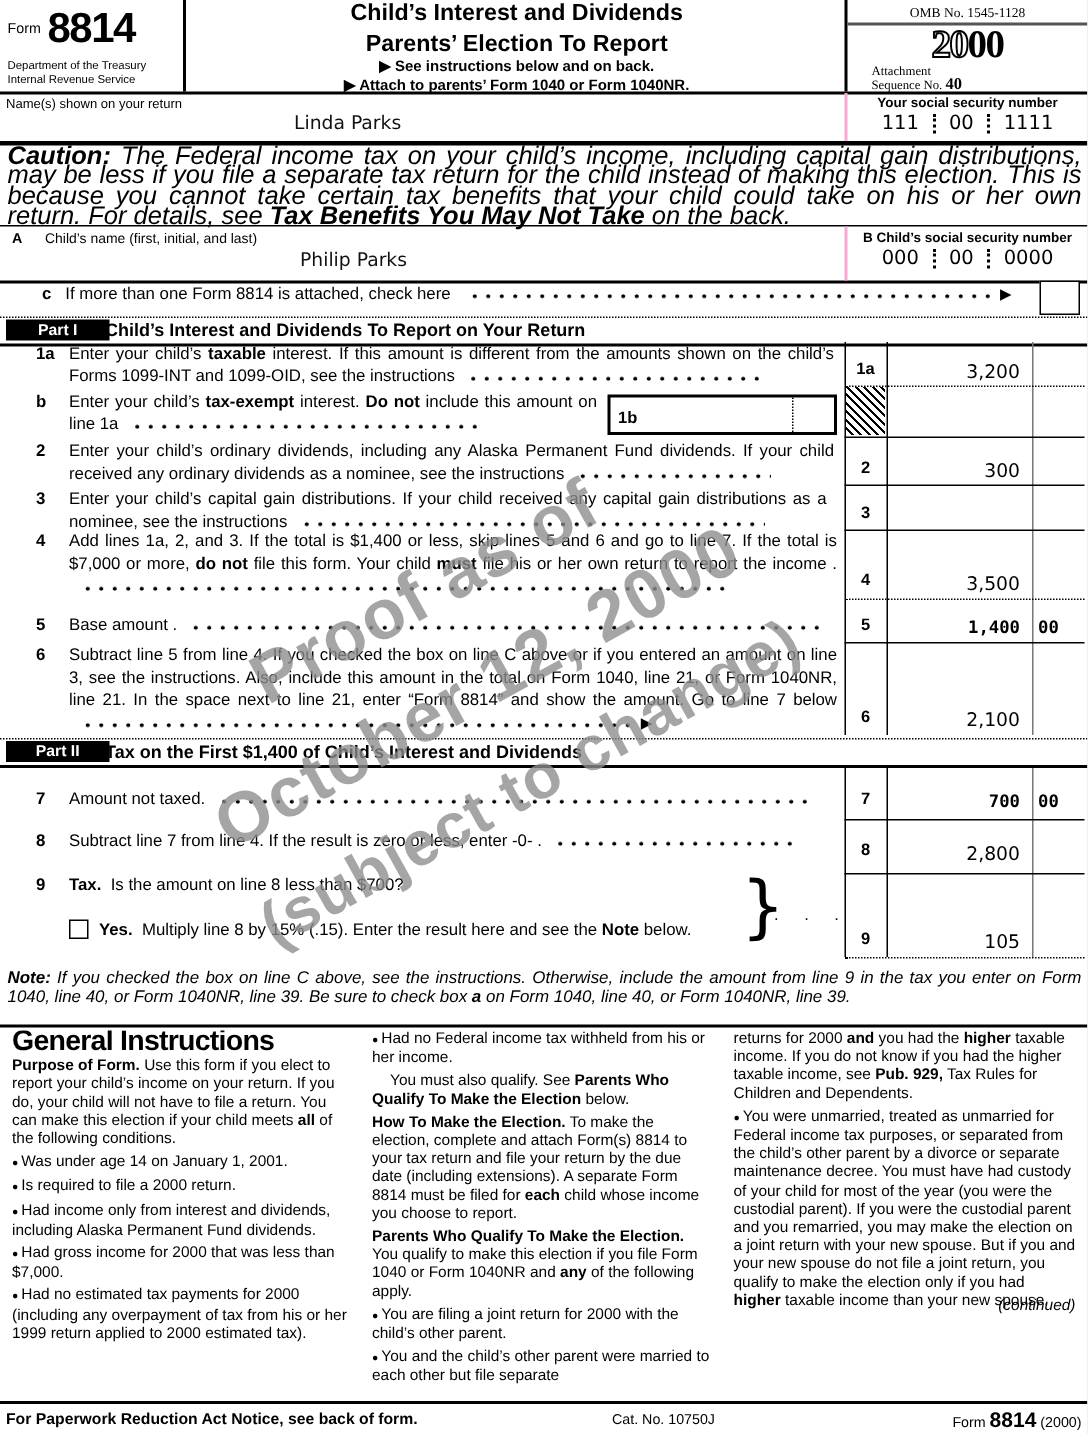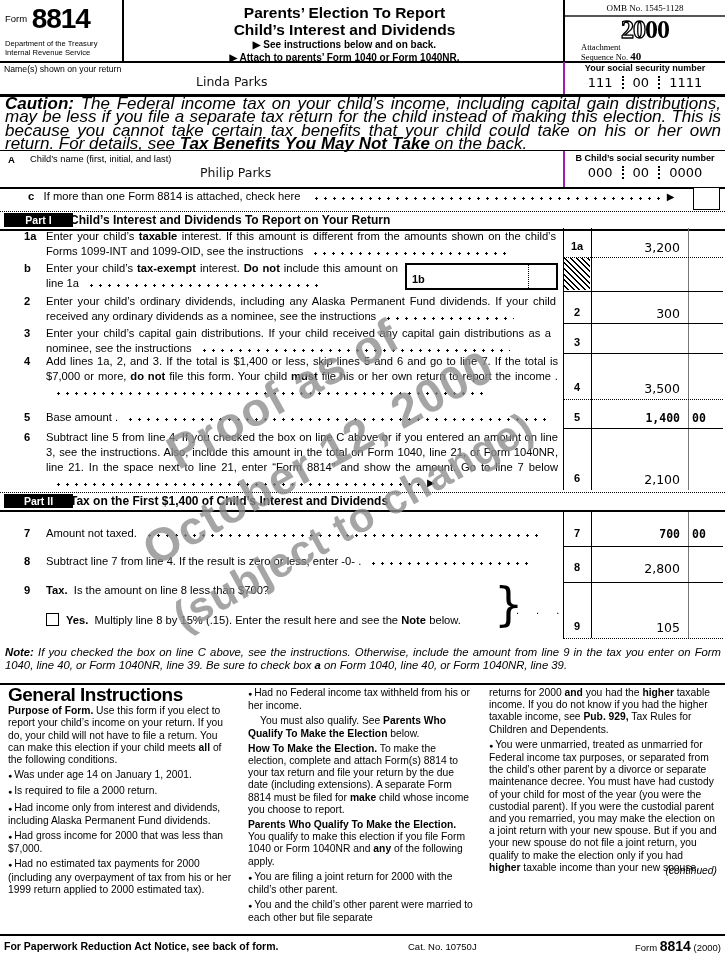--- a/index.html
+++ b/index.html
@@ -18,21 +18,21 @@
   .hdr-right{position:absolute;left:563px;right:0;top:0;height:61px;border-left:2px solid #000;box-sizing:border-box;font-family:Liberation Serif, serif;}
   .omb{font-size:9px;text-align:center;padding:3px 0 2px;border-bottom:2px solid #555;}
   .year{font-size:26px;font-weight:bold;text-align:center;line-height:24px;margin-top:1px;letter-spacing:-1px;}
   .yr-outline{color:#fff;-webkit-text-stroke:1.3px #000;text-shadow:0 0 1px #000;}
   .attach{font-size:8.5px;line-height:9px;padding-left:16px;margin-top:1px;}
   .seq-num{font-size:11px;font-weight:bold;}
   
   .name-row{position:absolute;top:62px;left:0;right:0;height:32px;border-bottom:3px solid #000;}
   .small-label{font-size:8.7px;}
   .fill{font-family:"DejaVu Sans",sans-serif;font-size:12.5px;color:#111;}
-  .ssn-cell{position:absolute;left:563px;right:0;top:0;bottom:0;border-left:2px solid #a21caf;}
+  .ssn-cell{position:absolute;left:563px;right:0;top:0;bottom:0;border-left:2px solid #f9a8d4;}
   .ssn-val{display:flex;justify-content:center;align-items:center;gap:9px;font-family:"DejaVu Sans",sans-serif;font-size:13px;margin-top:2px;}
   .ssn-sep{width:0;height:13px;border-left:2px dotted #000;}
   
   .caution{position:absolute;top:97px;left:5px;right:4px;font-size:17px;line-height:13.3px;text-align:justify;}
   
   .child-row{position:absolute;top:150px;left:0;right:0;height:36px;border-top:1px solid #000;border-bottom:2px solid #000;}
   .letter{font-weight:bold;font-size:9.5px;}
   
   .linec{position:absolute;top:190px;left:28px;font-size:11.2px;}
   .cbox{position:absolute;border:1.5px solid #000;background:#fff;}
@@ -102,22 +102,22 @@
   <div class="hdr">
     <div class="hdr-left">
       <span class="form-word">Form</span>
       <span class="form-num">8814</span>
       <div class="dept">
         <div>Department of the Treasury</div>
         <div>Internal Revenue Service</div>
       </div>
     </div>
     <div class="hdr-center">
+      <div class="title1" style="margin-top:0">Child’s Interest and Dividends</div>
       <div class="title1">Parents’ Election To Report</div>
-      <div class="title1" style="margin-top:0">Child’s Interest and Dividends</div>
       <div class="hdr-bullet">▶ See instructions below and on back.</div>
       <div class="hdr-bullet">▶ Attach to parents’ Form 1040 or Form 1040NR.</div>
     </div>
     <div class="hdr-right">
       <div class="omb">OMB No. 1545-1128</div>
       <div class="year"><span class="yr-outline">20</span><span>00</span></div>
       <div class="attach">
         <div>Attachment</div>
         <div><span>Sequence No.</span> <span class="seq-num">40</span></div>
       </div>
@@ -285,21 +285,21 @@
           <div class="gi-block"><span style="font-size: 7px;">● </span><span>Is required to file a 2000 return.</span></div>
           <div class="gi-block"><span style="font-size: 7px;">● </span><span>Had income only from interest and dividends, including Alaska Permanent Fund dividends.</span></div>
           <div class="gi-block"><span style="font-size: 7px;">● </span><span>Had gross income for 2000 that was less than $7,000.</span></div>
           <div class="gi-block"><span style="font-size: 7px;">● </span><span>Had no estimated tax payments for 2000 (including any overpayment of tax from his or her 1999 return applied to 2000 estimated tax).</span></div>
         </div>
     </div>
     <div class="gi-col" style="left:248px;width:227px;">
       <div>
           <div class="gi-block"><span style="font-size: 7px;">● </span><span>Had no Federal income tax withheld from his or her income.</span></div>
           <div class="gi-block gi-indent"><span>You must also qualify. See </span><span class="b">Parents Who Qualify To Make the Election</span><span> below.</span></div>
-          <div class="gi-block"><span class="b">How To Make the Election.</span><span> To make the election, complete and attach Form(s) 8814 to your tax return and file your return by the due date (including extensions). A separate Form 8814 must be filed for </span><span class="b">make</span><span> child whose income you choose to report.</span></div>
+          <div class="gi-block"><span class="b">How To Make the Election.</span><span> To make the election, complete and attach Form(s) 8814 to your tax return and file your return by the due date (including extensions). A separate Form 8814 must be filed for </span><span class="b">each</span><span> child whose income you choose to report.</span></div>
           <div class="gi-block"><span class="b">Parents Who Qualify To Make the Election.</span><span> You qualify to make this election if you file Form 1040 or Form 1040NR and </span><span class="b">any</span><span> of the following apply.</span></div>
           <div class="gi-block"><span style="font-size: 7px;">● </span><span>You are filing a joint return for 2000 with the child’s other parent.</span></div>
           <div class="gi-block"><span style="font-size: 7px;">● </span><span>You and the child’s other parent were married to each other but file separate</span></div>
         </div>
     </div>
     <div class="gi-col" style="left:489px;width:228px;">
       <div>
           <div class="gi-block"><span>returns for 2000 </span><span class="b">and</span><span> you had the </span><span class="b">higher</span><span> taxable income. If you do not know if you had the higher taxable income, see </span><span class="b">Pub. 929,</span><span> Tax Rules for Children and Dependents.</span></div>
           <div class="gi-block"><span style="font-size: 7px;">● </span><span>You were unmarried, treated as unmarried for Federal income tax purposes, or separated from the child’s other parent by a divorce or separate maintenance decree. You must have had custody of your child for most of the year (you were the custodial parent). If you were the custodial parent and you remarried, you may make the election on a joint return with your new spouse. But if you and your new spouse do not file a joint return, you qualify to make the election only if you had </span><span class="b">higher</span><span> taxable income than your new spouse.</span></div>
           <div class="gi-block gi-right"><span class="i">(continued)</span></div>

